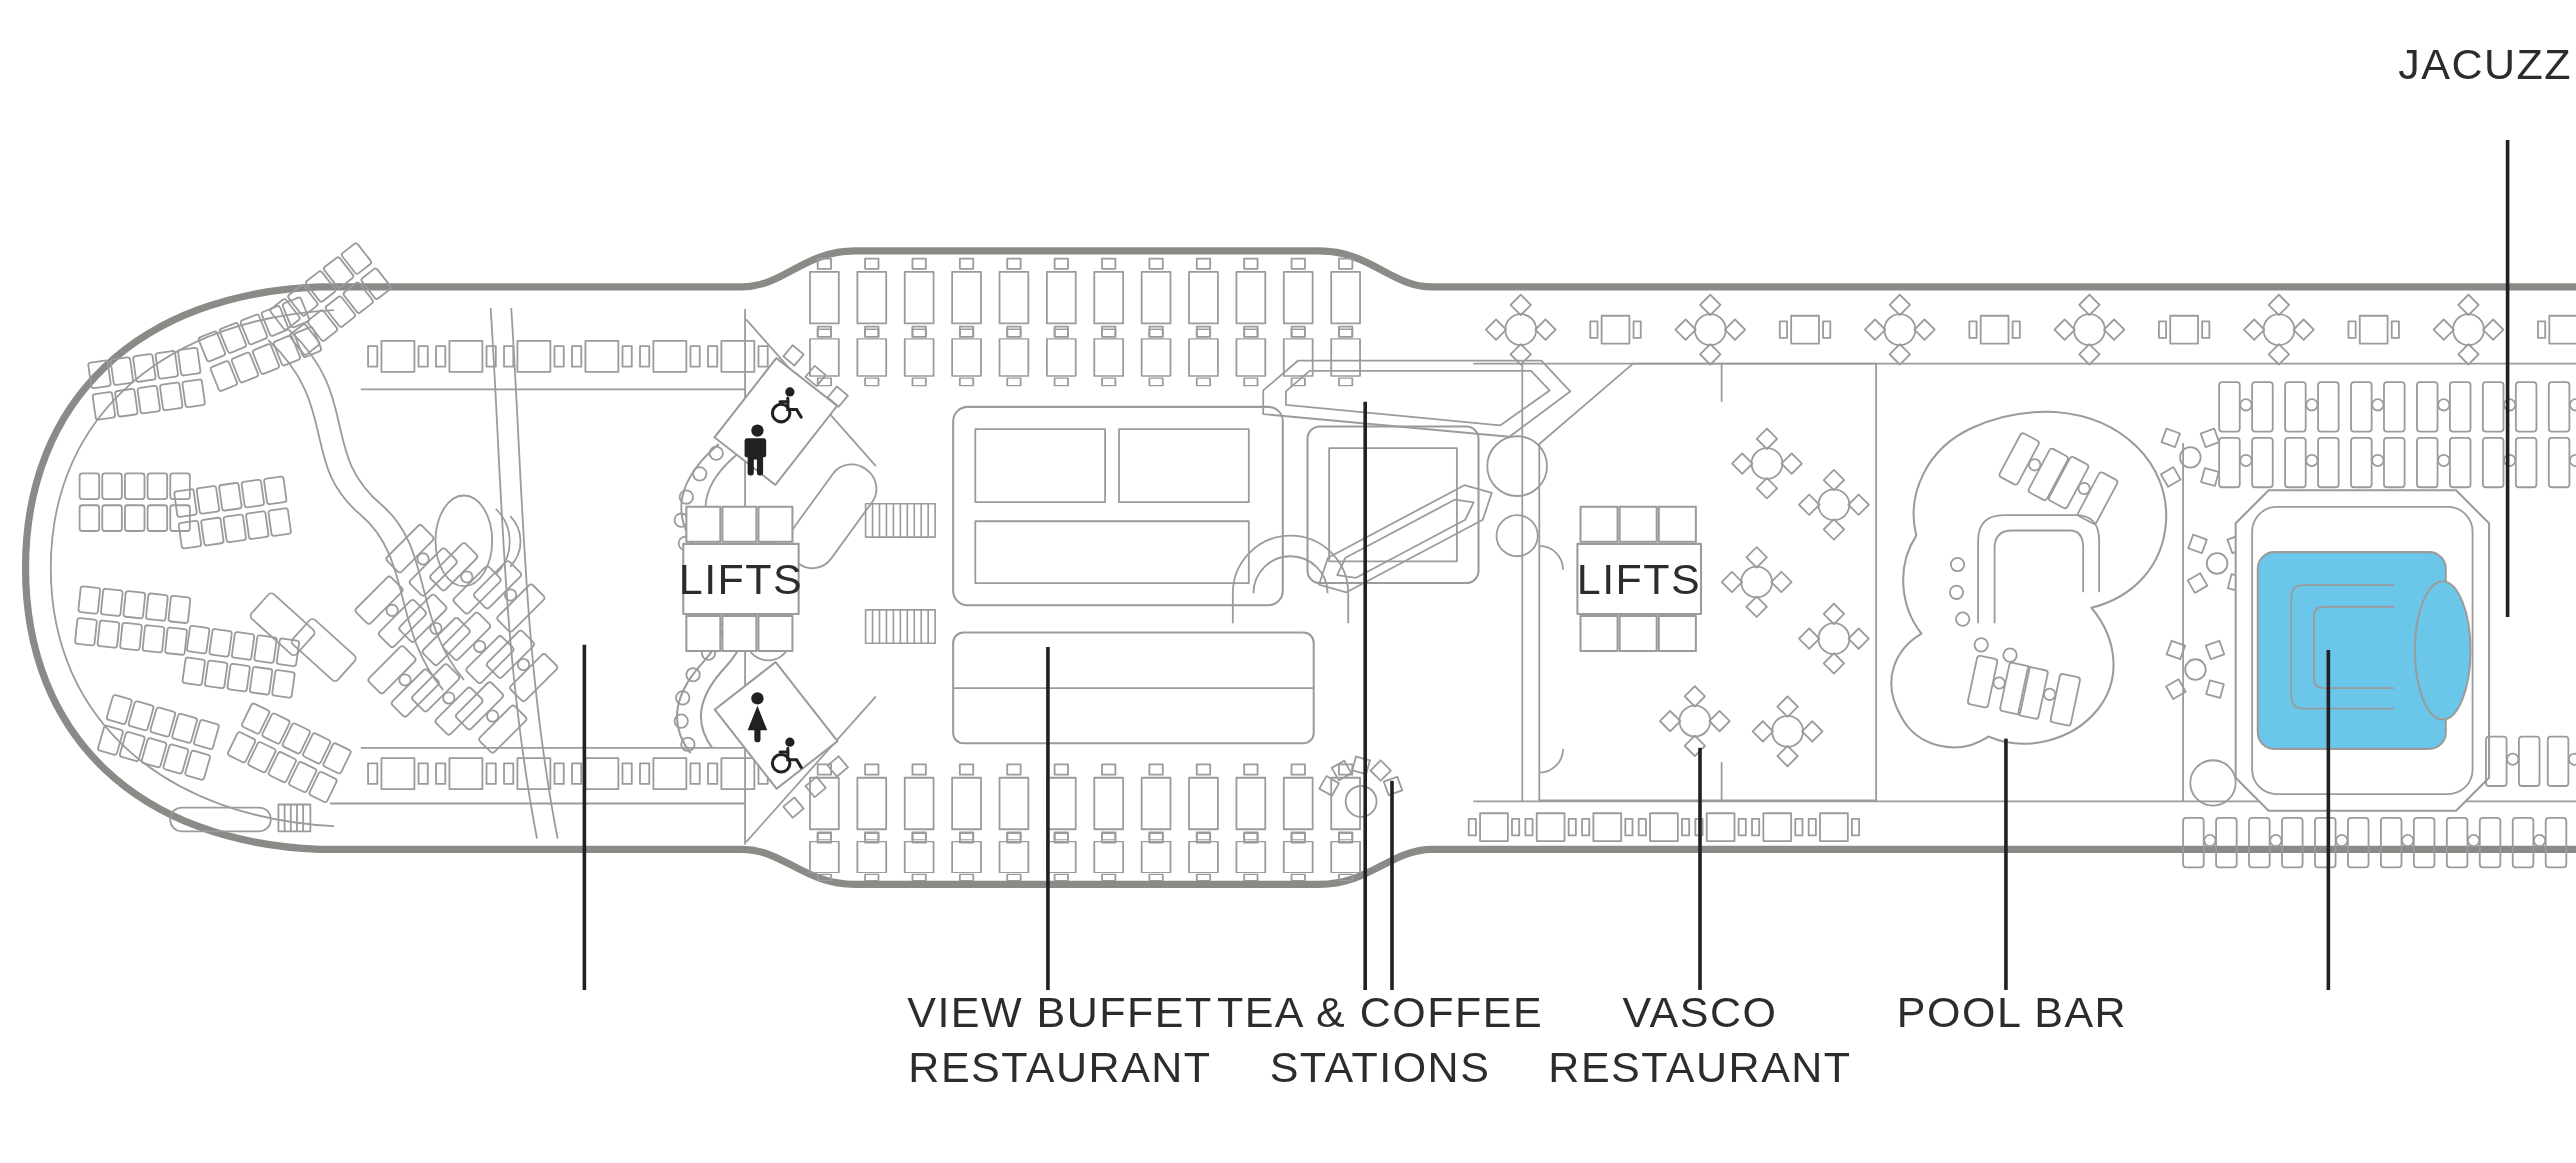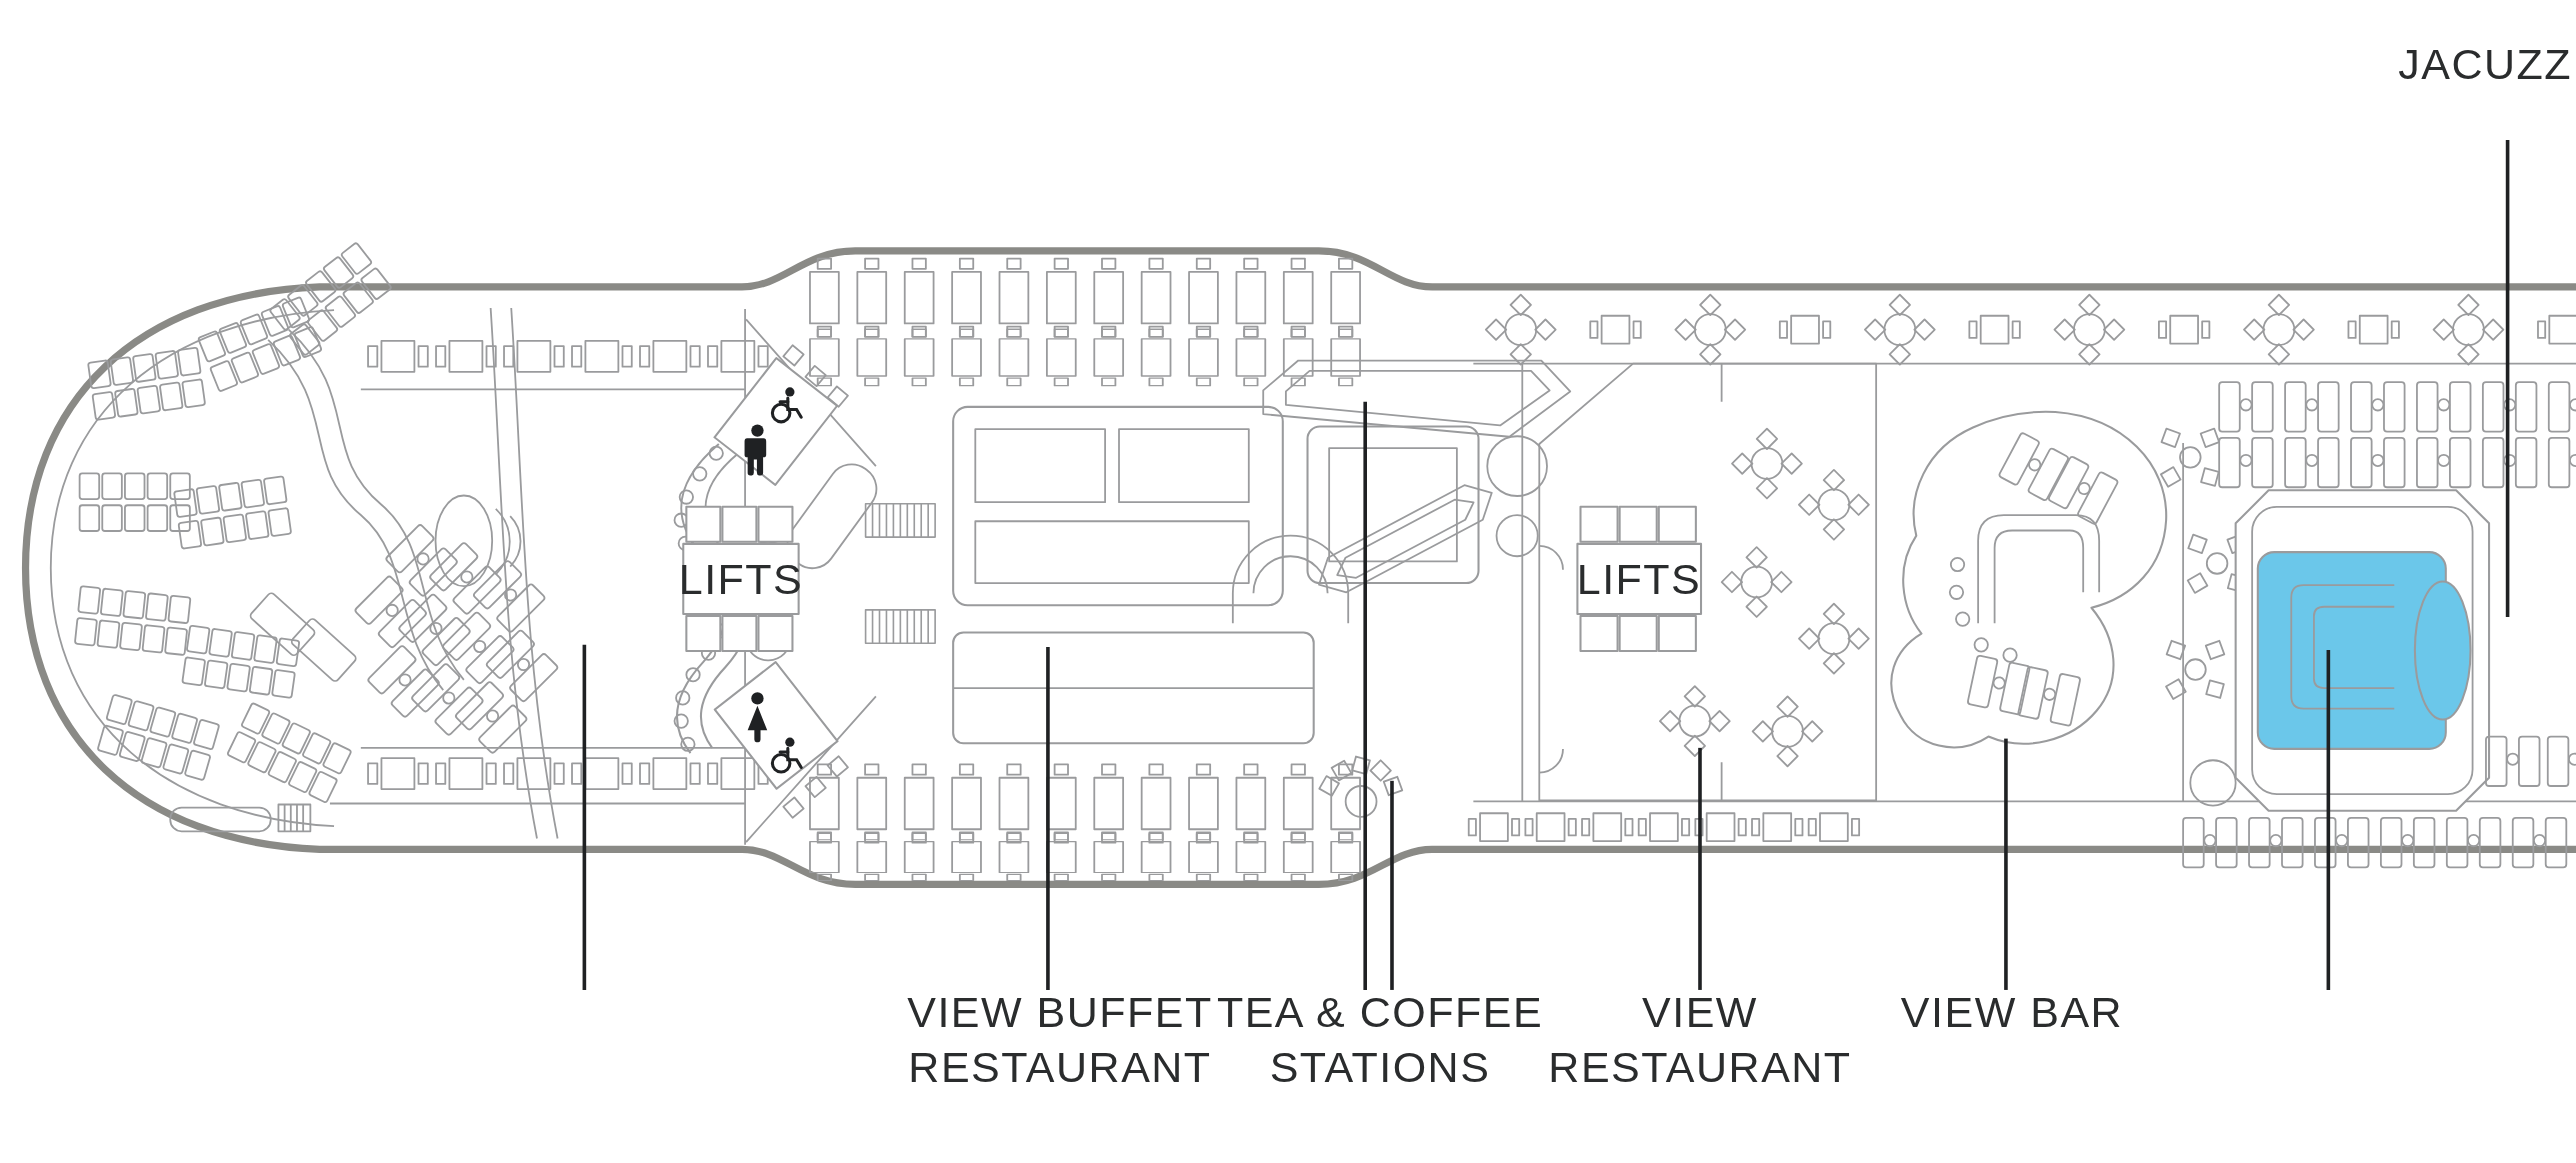--- a/index.html
+++ b/index.html
@@ -554,21 +554,21 @@
     <line class="b" x1="5717" y1="838" x2="5717" y2="1922"></line>
     <line class="b" x1="6629" y1="852" x2="6629" y2="1922"></line>
   </g>
 </svg>
 
 <div class="label" style="left:2507px;top:37px;">JACUZZIS</div>
 <div class="label" style="left:1060px;top:985px;">VIEW BUFFET
 RESTAURANT</div>
 <div class="label" style="left:1380px;top:985px;">TEA &amp; COFFEE
 STATIONS</div>
-<div class="label" style="left:1700px;top:985px;">VIEW
+<div class="label" style="left:1700px;top:985px;">VASCO
 RESTAURANT</div>
-<div class="label" style="left:2012px;top:985px;">VIEW BAR</div>
+<div class="label" style="left:2012px;top:985px;">POOL BAR</div>
 
 <div class="label" style="left:741px;top:552px;">LIFTS</div>
 <div class="label" style="left:1639px;top:552px;">LIFTS</div>
 
 </div>
 
 
 </body></html>

